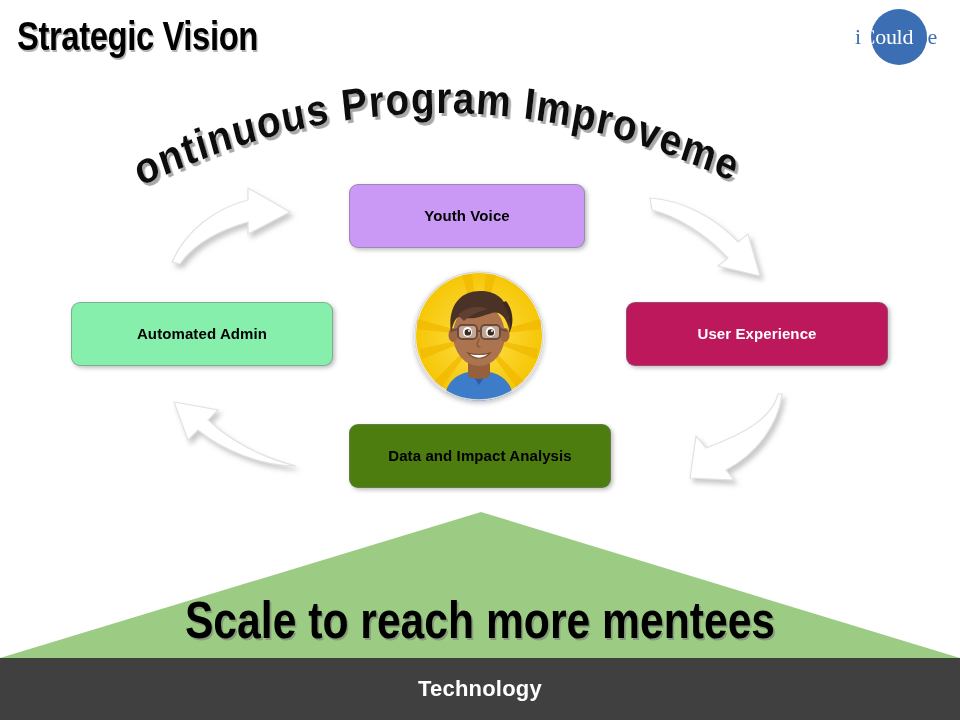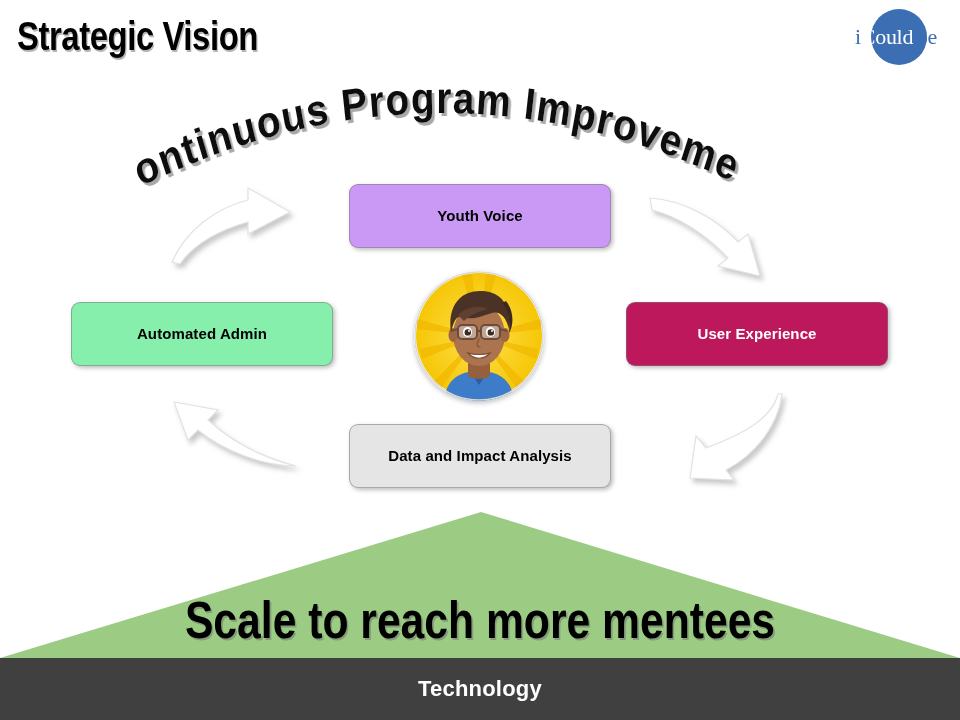--- a/index.html
+++ b/index.html
@@ -96,21 +96,21 @@
     text-align: center;
     box-sizing: border-box;
   }
   .cyc-box .cyc-label {
     font-family: "Liberation Sans", sans-serif;
     font-weight: bold;
     font-size: 15px;
     line-height: 18px;
     letter-spacing: 0.1px;
   }
-  #box-youth-voice   { left: 349px; top: 184px;  width: 262px; height: 64px; }
+  #box-youth-voice   { left: 349px; top: 184px;  width: 236px; height: 64px; }
   #box-user-exp      { left: 626px; top: 302px;  width: 262px; height: 64px; }
   #box-data-impact   { left: 349px; top: 424px;  width: 262px; height: 64px; }
   #box-auto-admin    { left: 71px;  top: 302px;  width: 262px; height: 64px; }
 
   
   .avatar {
     position: absolute;
     left: 414px;
     top: 271px;
     width: 130px;
@@ -248,21 +248,21 @@
   </div>
 
   <div class="cyc-box" id="box-youth-voice" style="background:#c999f5;">
     <span class="cyc-label" style="color:#000000;">Youth Voice</span>
   </div>
 
   <div class="cyc-box" id="box-user-exp" style="background:#be185d;">
     <span class="cyc-label" style="color:#ffffff;">User Experience</span>
   </div>
 
-  <div class="cyc-box" id="box-data-impact" style="background:#e5e5e5;">
+  <div class="cyc-box" id="box-data-impact" style="background:#4d7c0f;">
     <span class="cyc-label" style="color:#000000;">Data and Impact Analysis</span>
   </div>
 
   <div class="cyc-box" id="box-auto-admin" style="background:#86efac;">
     <span class="cyc-label" style="color:#000000;">Automated Admin</span>
   </div>
 
   <div class="avatar">
     <svg viewBox="0 0 130 130">
       <defs>

